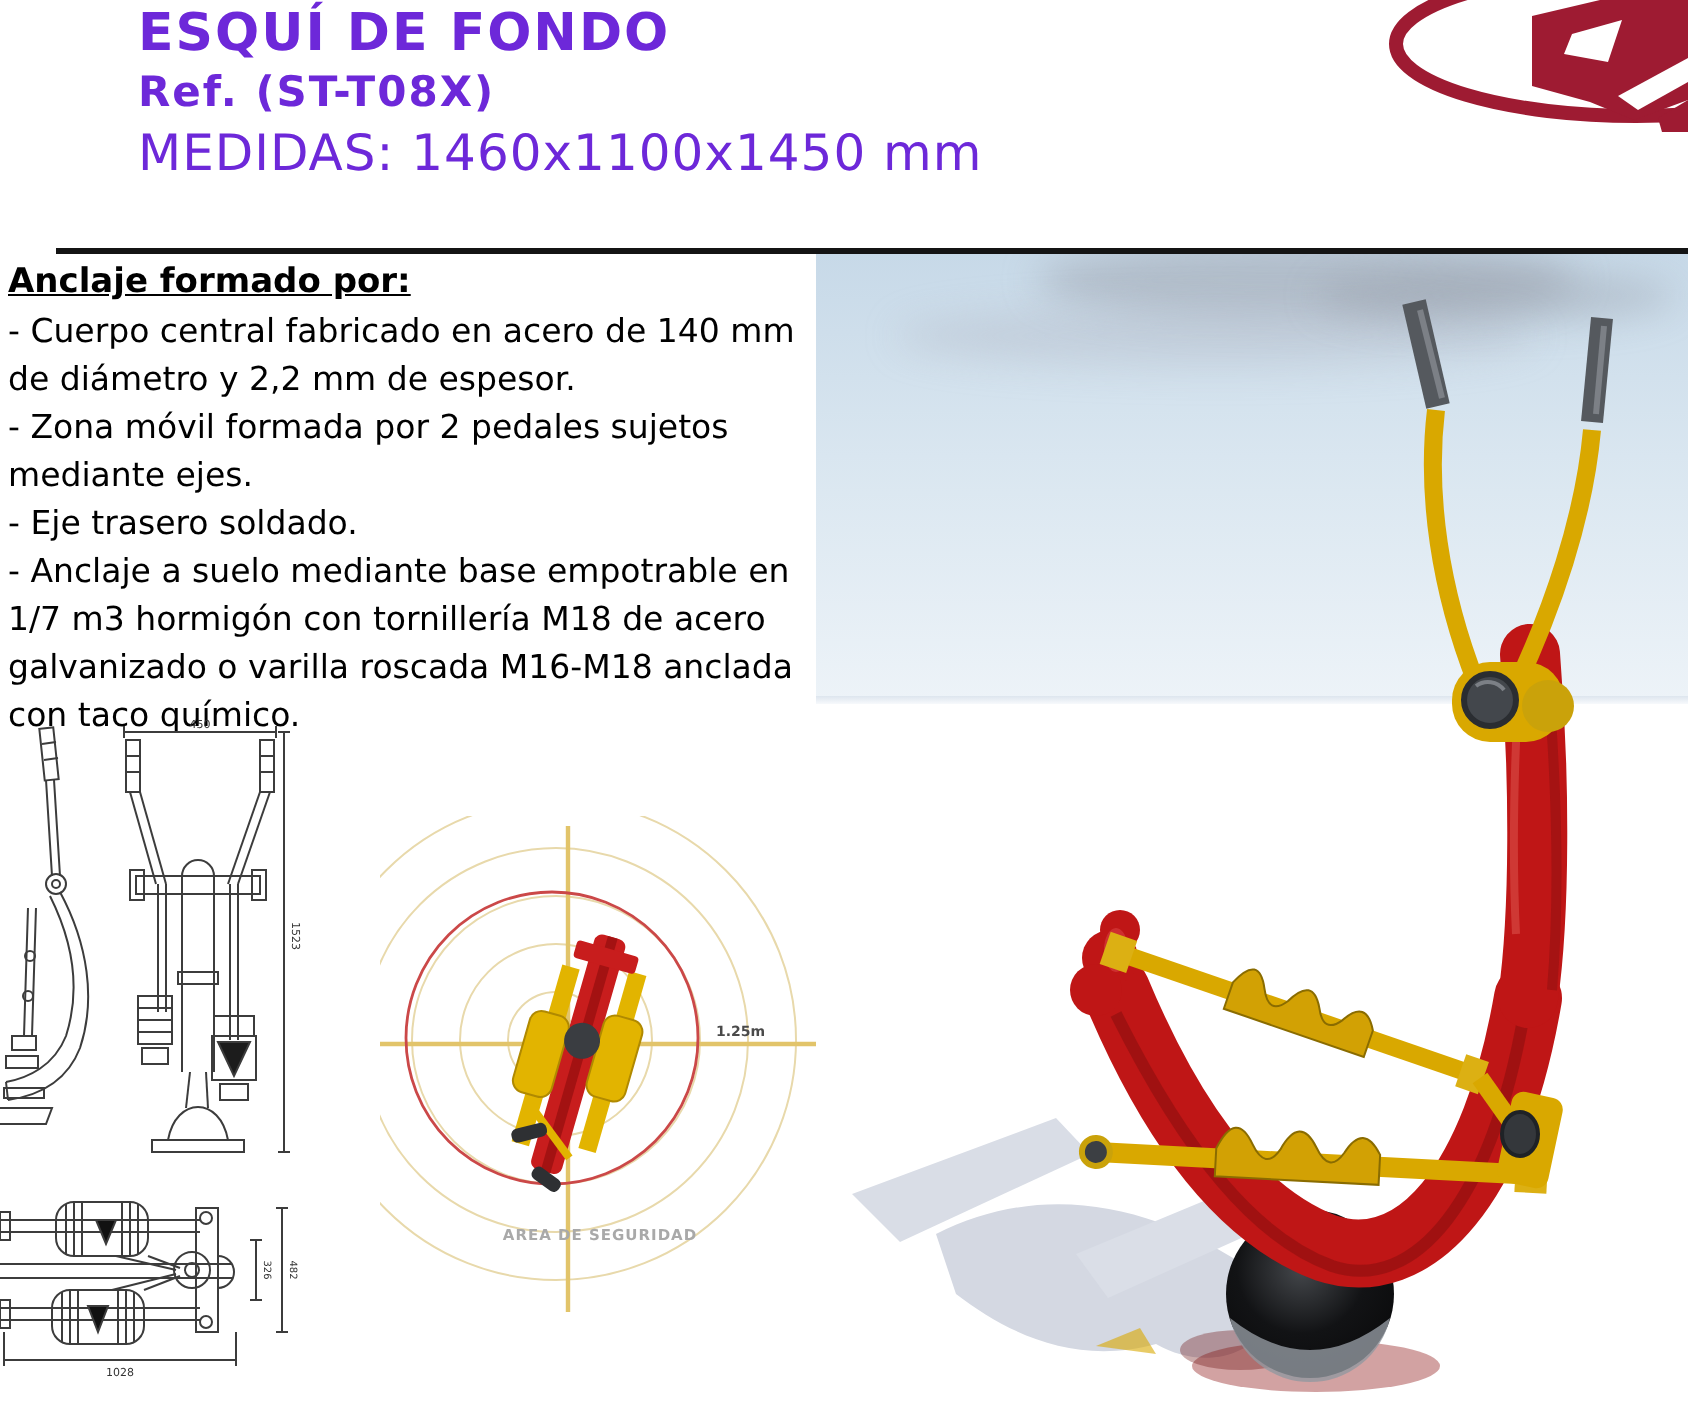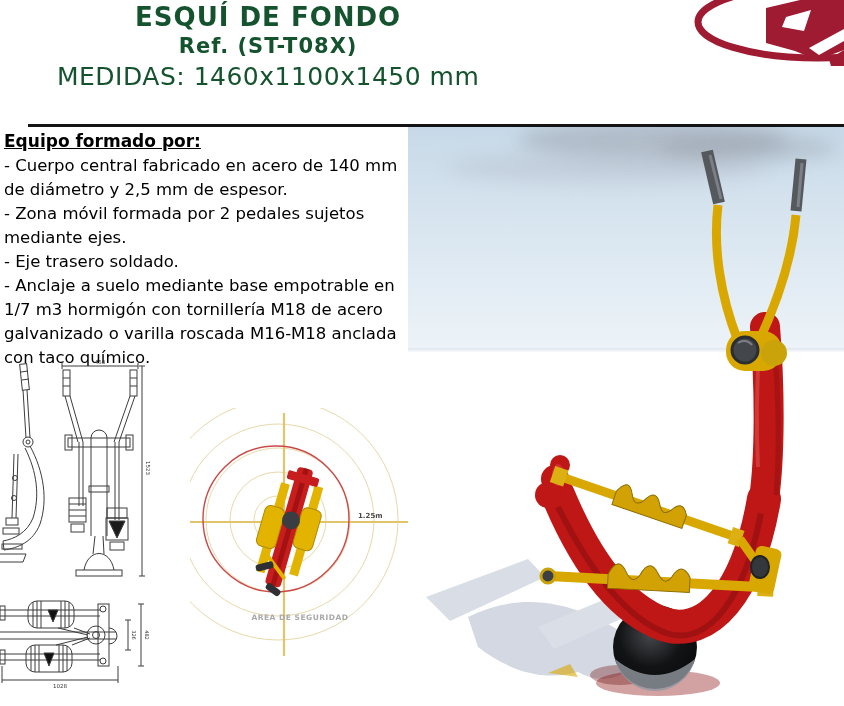--- a/index.html
+++ b/index.html
@@ -1,21 +1,21 @@
 <!DOCTYPE html>
 <html><head>
 <meta charset="utf-8">
 <style>
   html,body{margin:0;padding:0;background:#fff;}
   .page{position:relative;width:844px;height:706px;background:#fff;overflow:hidden;
         font-family:"DejaVu Sans",sans-serif;}
   .abs{position:absolute;}
 
   
-  .titles{left:57px;top:2px;color:#14532d;text-align:center;}
+  .titles{left:69px;top:2px;color:#6d28d9;}
   .titles h1{margin:0;font-size:26px;font-weight:700;letter-spacing:1px;}
   .titles h2{margin:2px 0 0 0;font-size:21px;font-weight:700;letter-spacing:1px;}
   .titles h3{margin:4px 0 0 0;font-size:25px;font-weight:400;letter-spacing:0.5px;}
   .logo{right:0;top:0;width:154px;height:66px;overflow:hidden;margin:0;}
   .rule{left:28px;top:124px;width:816px;height:3px;background:#141414;}
 
   
   .desc{left:4px;top:131px;width:404px;color:#000;}
   .desc h4{margin:0 0 3px 0;font-size:17px;font-weight:700;text-decoration:underline;}
   .desc p{margin:0;font-size:16.5px;line-height:24px;}
@@ -57,22 +57,22 @@
       <path d="M 76,8 L 110,0 L 154,0 L 154,50 L 127,60 L 105,51 L 76,43 Z" fill="#9e1b32"></path>
       <path d="M 96,17 L 121,10 L 114,31 L 92,27 Z" fill="#ffffff"></path>
       <path d="M 119,48 L 154,29 L 154,41 L 129,55 Z" fill="#ffffff"></path>
       <path d="M 139,59 L 154,50 L 154,66 L 141,66 Z" fill="#9e1b32"></path>
     </svg>
   </figure>
 
   <div class="abs rule"></div>
 
   <section class="abs desc">
-    <h4>Equipo formado por:</h4>
-    <p>- Cuerpo central fabricado en acero de 140 mm de diámetro y 2,5 mm de espesor.</p>
+    <h4>Anclaje formado por:</h4>
+    <p>- Cuerpo central fabricado en acero de 140 mm de diámetro y 2,2 mm de espesor.</p>
     <p>- Zona móvil formada por 2 pedales sujetos mediante ejes.</p>
     <p>- Eje trasero soldado.</p>
     <p>- Anclaje a suelo mediante base empotrable en 1/7 m3 hormigón con tornillería M18 de acero galvanizado o varilla roscada M16-M18 anclada con taco químico.</p>
   </section>
 
   <figure class="abs techdraw">
     <svg width="170" height="348" viewBox="0 0 170 348">
       <g stroke="#3c3c3c" stroke-width="1" fill="none">
 
         <g>

